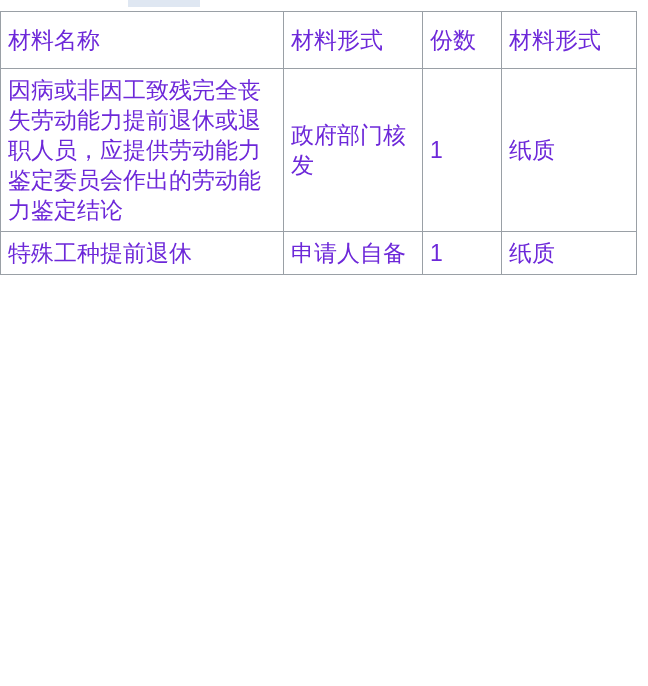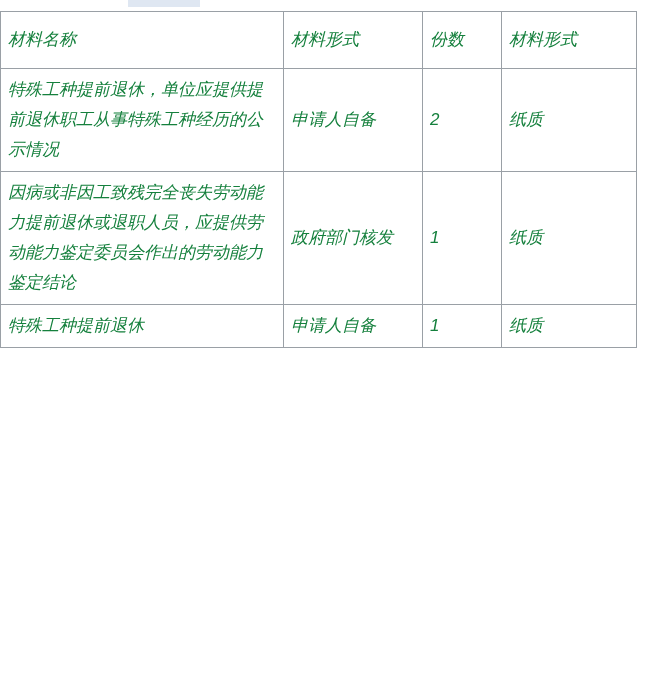--- a/index.html
+++ b/index.html
@@ -32,26 +32,25 @@
   table.material-table {
     border-collapse: collapse;
     table-layout: fixed;
     width: 636px;
     margin-left: 0px;
     margin-top: 4px;
   }
   table.material-table td {
     border: 1px solid #9aa0a6;
     vertical-align: middle;
-    font-size: 17px;
+    font-size: 23px;
     line-height: 30px;
     padding: 6px 6px 6px 7px;
     word-break: break-all;
-    color: #15803d;
-    font-style: italic;
+    color: #6d28d9;
   }
   col.c1 { width: 283px; }
   col.c2 { width: 139px; }
   col.c3 { width: 79px; }
   col.c4 { width: 135px; }
 
   tr.header-row td {
     height: 48px;
     padding-top: 4px;
     padding-bottom: 4px;
@@ -74,26 +73,20 @@
     </colgroup>
     <tbody>
       <tr class="header-row">
         <td>材料名称</td>
         <td>材料形式</td>
         <td>份数</td>
         <td>材料形式</td>
       </tr>
 
 
-      <tr>
-        <td class="name-cell">特殊工种提前退休，单位应提供提前退休职工从事特殊工种经历的公示情况</td>
-        <td>申请人自备</td>
-        <td class="num-cell">2</td>
-        <td>纸质</td>
-      </tr>
 
       <tr>
         <td class="name-cell">因病或非因工致残完全丧失劳动能力提前退休或退职人员，应提供劳动能力鉴定委员会作出的劳动能力鉴定结论</td>
         <td>政府部门核发</td>
         <td class="num-cell">1</td>
         <td>纸质</td>
       </tr>
 
       <tr>
         <td class="name-cell">特殊工种提前退休</td>

